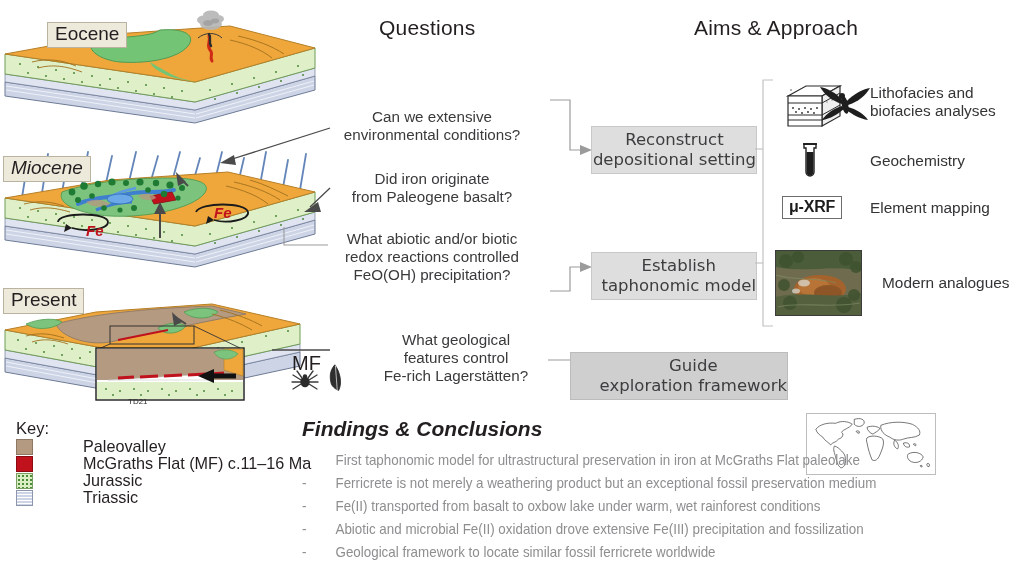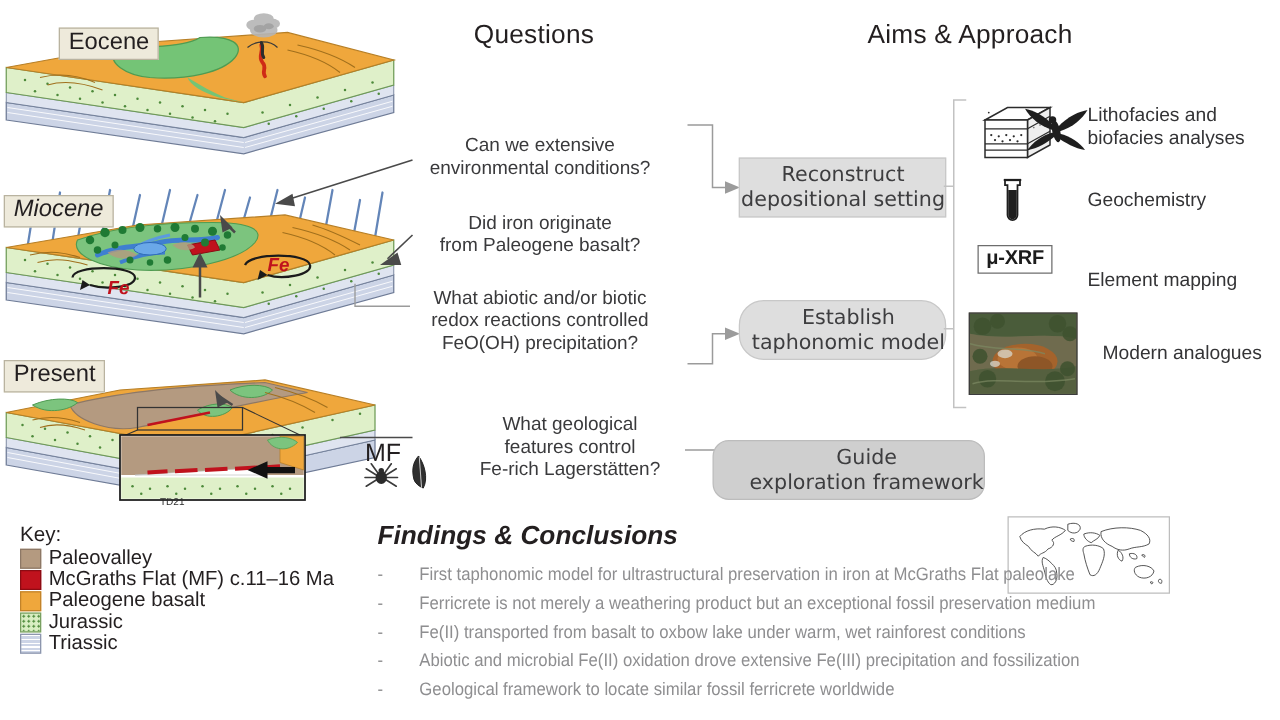--- a/index.html
+++ b/index.html
@@ -30,40 +30,40 @@
     white-space:nowrap;
   }
 
   
   .aim-box{
     background:#dedede;border:1px solid #c8c8c8;
     display:flex;align-items:center;justify-content:flex-end;text-align:center;
     font-size:16.5px;line-height:1.2;color:#3d3d3f;
     font-family:"DejaVu Sans",sans-serif;
   }
-  .aim-box.dark{background:#cfcfcf;border-color:#bcbcbc;border-radius:13px;}
+  .aim-box.dark{background:#cfcfcf;border-color:#bcbcbc;}
 
   
   .method-label{
     font-size:15.4px;line-height:1.18;color:#343436;white-space:nowrap;
   }
 
   
   .find-head{font-weight:bold;font-size:21px;color:#231f20;white-space:nowrap;}
   .find-row{
     font-size:14.4px;color:#8e8e90;white-space:nowrap;
     font-family:"Liberation Sans","DejaVu Sans",sans-serif;
     transform:scaleX(.93);transform-origin:left center;
   }
   .find-dash{position:absolute;left:0;color:#8e8e90;font-size:14.4px;}
   .find-txt{position:absolute;left:36px;}
 
   
   .key-title{font-size:16.5px;color:#231f20;}
-  .key-row{display:flex;align-items:center;height:17px;margin-bottom:0px;}
+  .key-row{display:flex;align-items:center;height:17px;margin-bottom:0px;gap:44px;}
   .key-sw{width:15px;height:14px;margin-right:6px;flex:0 0 auto;border:1px solid #5a5a5a;}
   .key-lab{font-size:16.2px;color:#231f20;white-space:nowrap;line-height:1;}
 
   
   .sw-paleovalley{background:#b49a80;border-color:#8d7866;}
   .sw-mf{background:#c0121d;border-color:#8c0b13;}
   .sw-basalt{background:#efa73c;border-color:#c2832a;}
   .sw-jurassic{
     background:#d9eec3;border-color:#79a062;
     background-image:radial-gradient(#4d8a3a 0.8px, transparent 0.9px);
@@ -477,21 +477,21 @@
     </svg>
   </div>
 
   <div class="abs aim-box" style="left:591px;top:126px;width:164px;height:46px;">
     <div>
       <div>Reconstruct</div>
       <div>depositional setting</div>
     </div>
   </div>
 
-  <div class="abs aim-box" style="left:591px;top:240px;width:164px;height:46px;border-radius:20px;">
+  <div class="abs aim-box" style="left:591px;top:252px;width:164px;height:46px;">
     <div>
       <div>Establish</div>
       <div>taphonomic model</div>
     </div>
   </div>
 
   <div class="abs aim-box dark" style="left:570px;top:352px;width:216px;height:46px;">
     <div>
       <div>Guide</div>
       <div>exploration framework</div>
@@ -563,21 +563,21 @@
   <div class="abs" style="left:796px;top:140px;width:28px;height:44px;">
     <svg width="28" height="44" viewBox="0 0 28 44">
       <path d="M8 4 L20 4 L20 8 L18 8 L18 32 A4 4 0 0 1 10 32 L10 8 L8 8 Z" fill="#ffffff" stroke="#1e1e1e" stroke-width="1.4"></path>
       <path d="M10.6 12 L17.4 12 L17.4 32 A3.4 3.4 0 0 1 10.6 32 Z" fill="#1e1e1e"></path>
       <path d="M7 4 L21 4" stroke="#1e1e1e" stroke-width="1.8"></path>
     </svg>
   </div>
   <div class="abs method-label" style="left:870px;top:152px;">Geochemistry</div>
 
   <div class="abs xrf-chip" style="left:782px;top:196px;">μ-XRF</div>
-  <div class="abs method-label" style="left:870px;top:199px;margin-top:17px;">Element mapping</div>
+  <div class="abs method-label" style="left:870px;top:199px;">Element mapping</div>
 
   <div class="abs photo-thumb" style="left:775px;top:250px;width:85px;height:64px;">
     <svg width="85" height="64" viewBox="0 0 85 64" style="position:absolute;left:0;top:0;">
       <rect width="85" height="64" fill="#5d6b4a"></rect>
       <path d="M0 0 L85 0 L85 20 C60 14 30 22 0 16 Z" fill="#4a5c3a"></path>
       <path d="M0 16 C28 22 58 14 85 20 L85 42 C58 48 26 40 0 46 Z" fill="#6f6b4e"></path>
       <ellipse cx="44" cy="38" rx="26" ry="14" fill="#a4632c"></ellipse>
       <ellipse cx="38" cy="36" rx="16" ry="9" fill="#b87437"></ellipse>
       <ellipse cx="52" cy="42" rx="14" ry="8" fill="#8e5627"></ellipse>
       <path d="M0 46 C26 40 58 48 85 42 L85 64 L0 64 Z" fill="#55603f"></path>
@@ -667,24 +667,20 @@
     <div class="key-title">Key:</div>
     <div class="key-row">
       <span class="key-sw sw-paleovalley"></span>
       <span class="key-lab">Paleovalley</span>
     </div>
     <div class="key-row">
       <span class="key-sw sw-mf"></span>
       <span class="key-lab">McGraths Flat (MF) c.11–16 Ma</span>
     </div>
     <div class="key-row">
-      <span class="key-sw sw-basalt"></span>
-      <span class="key-lab">Paleogene basalt</span>
-    </div>
-    <div class="key-row">
       <span class="key-sw sw-jurassic"></span>
       <span class="key-lab">Jurassic</span>
     </div>
     <div class="key-row">
       <span class="key-sw sw-triassic"></span>
       <span class="key-lab">Triassic</span>
     </div>
   </div>
 
 </div>

